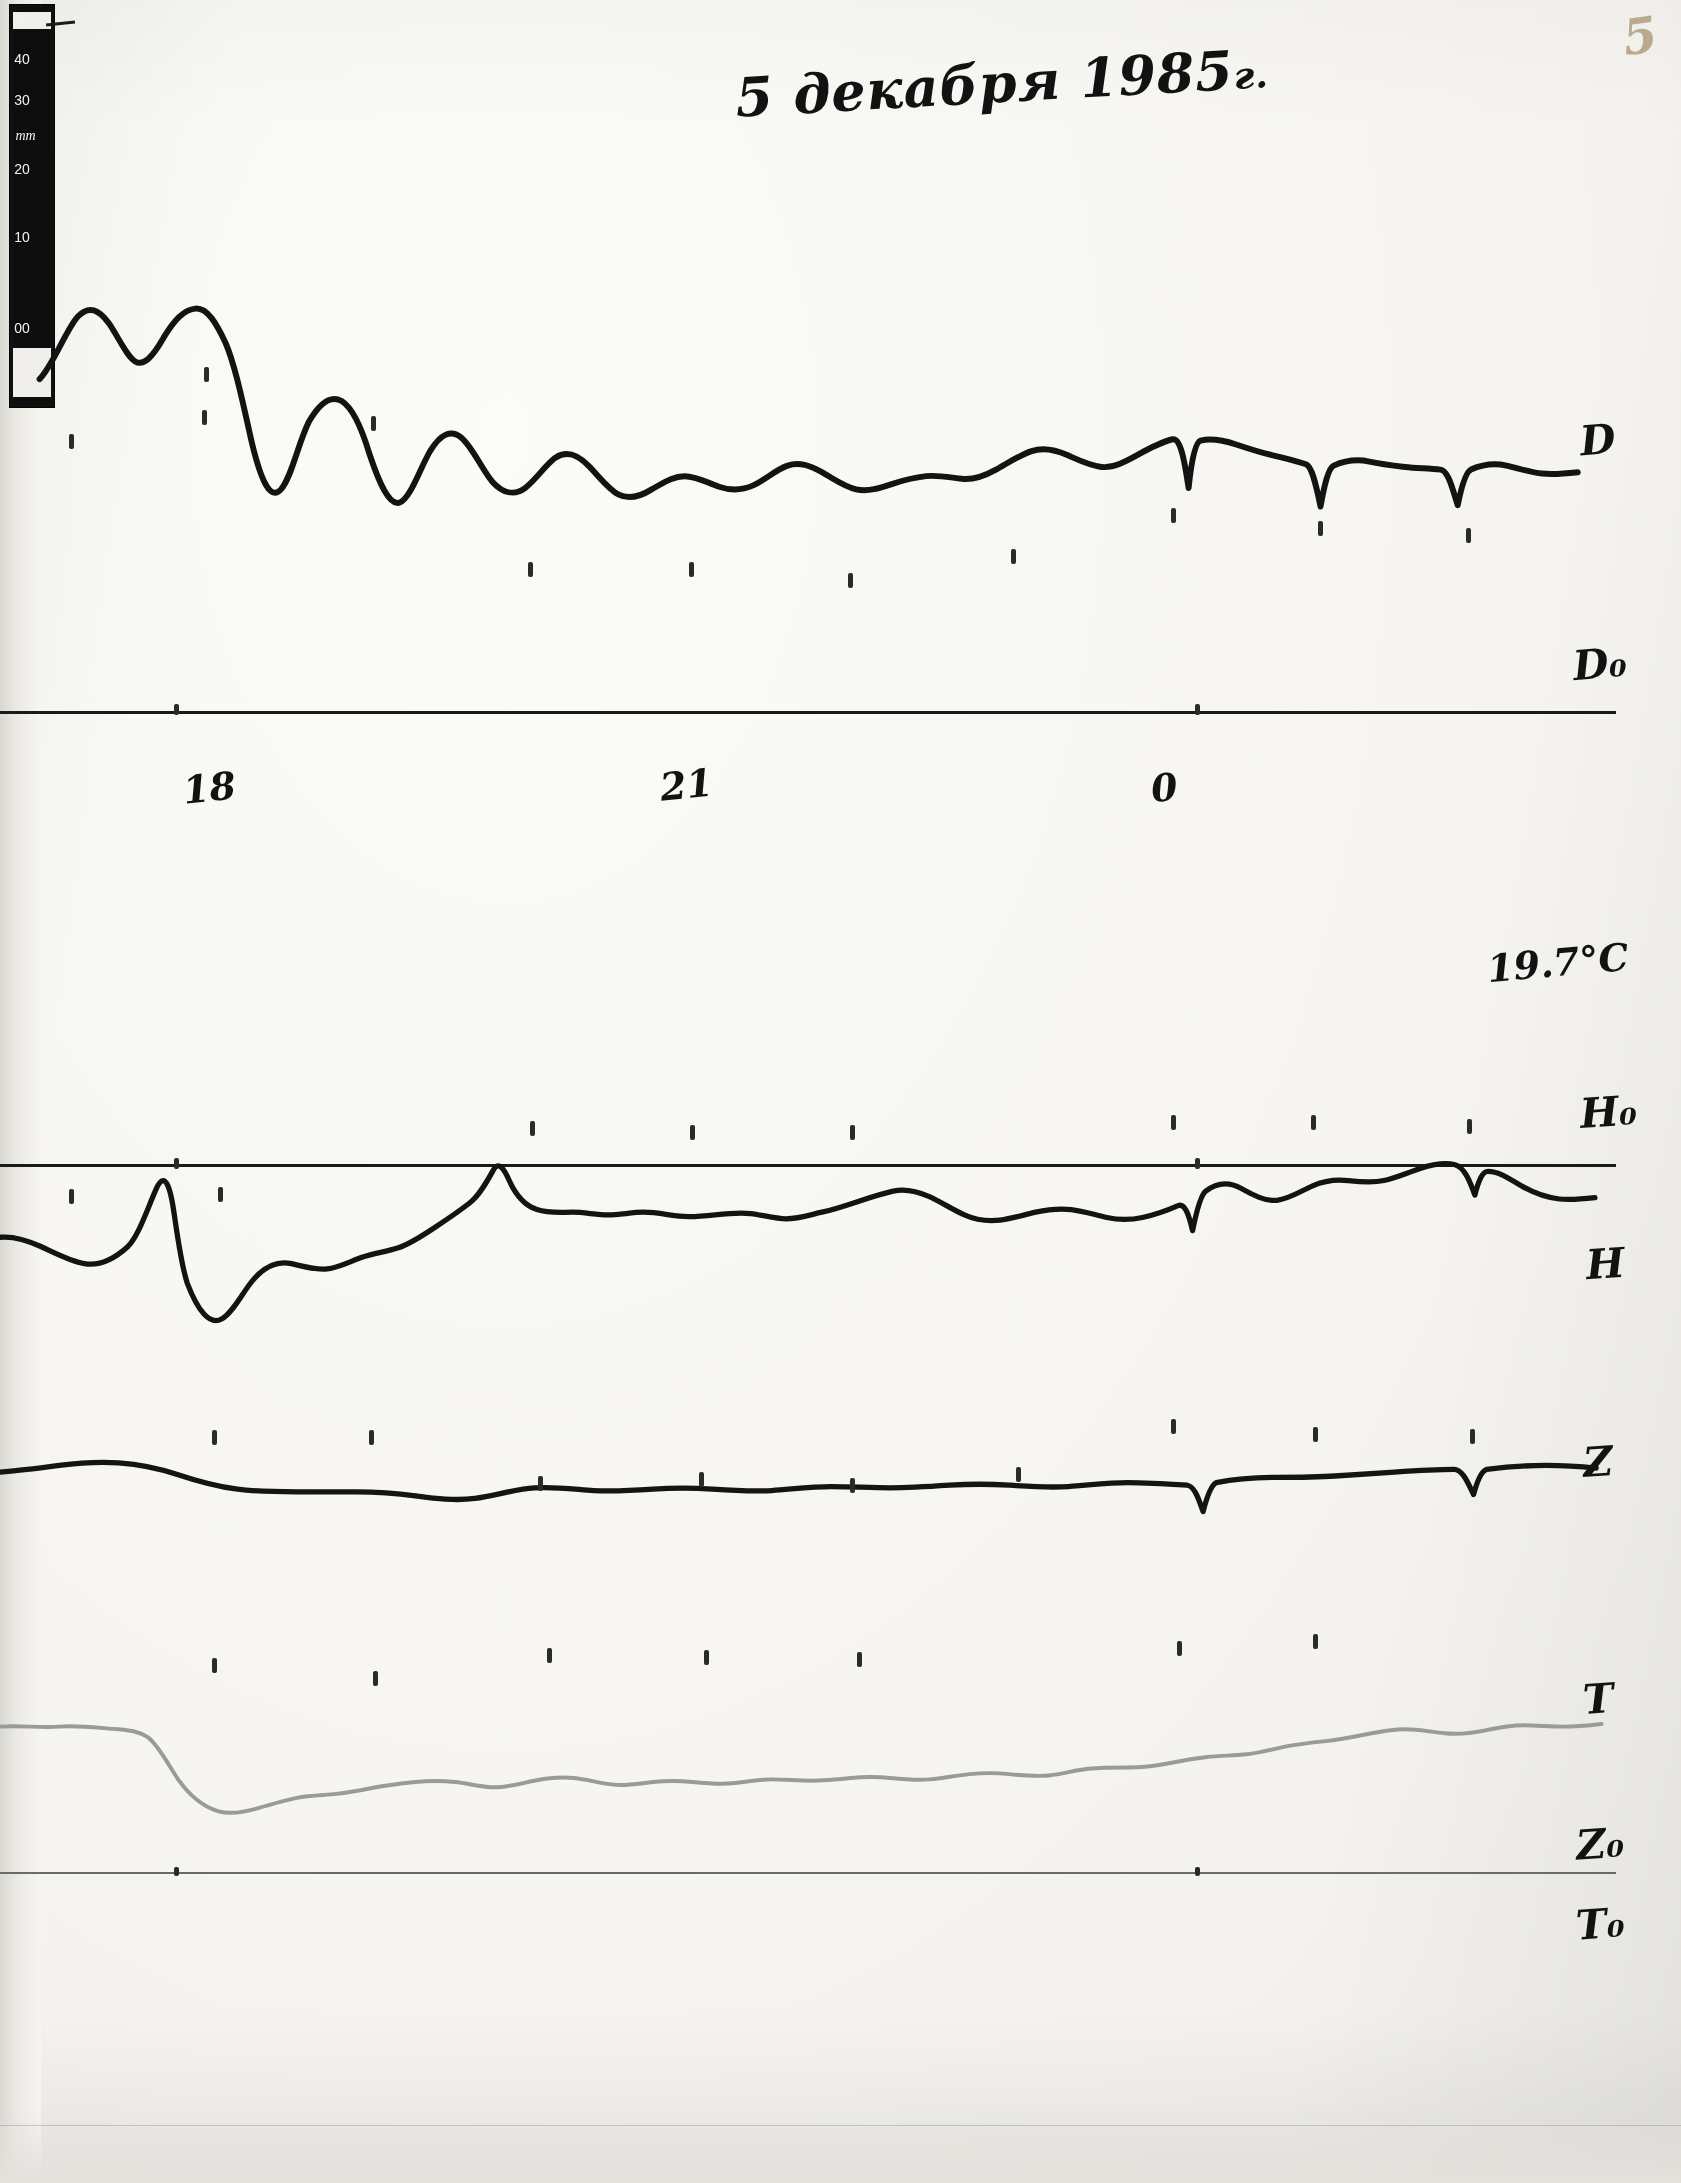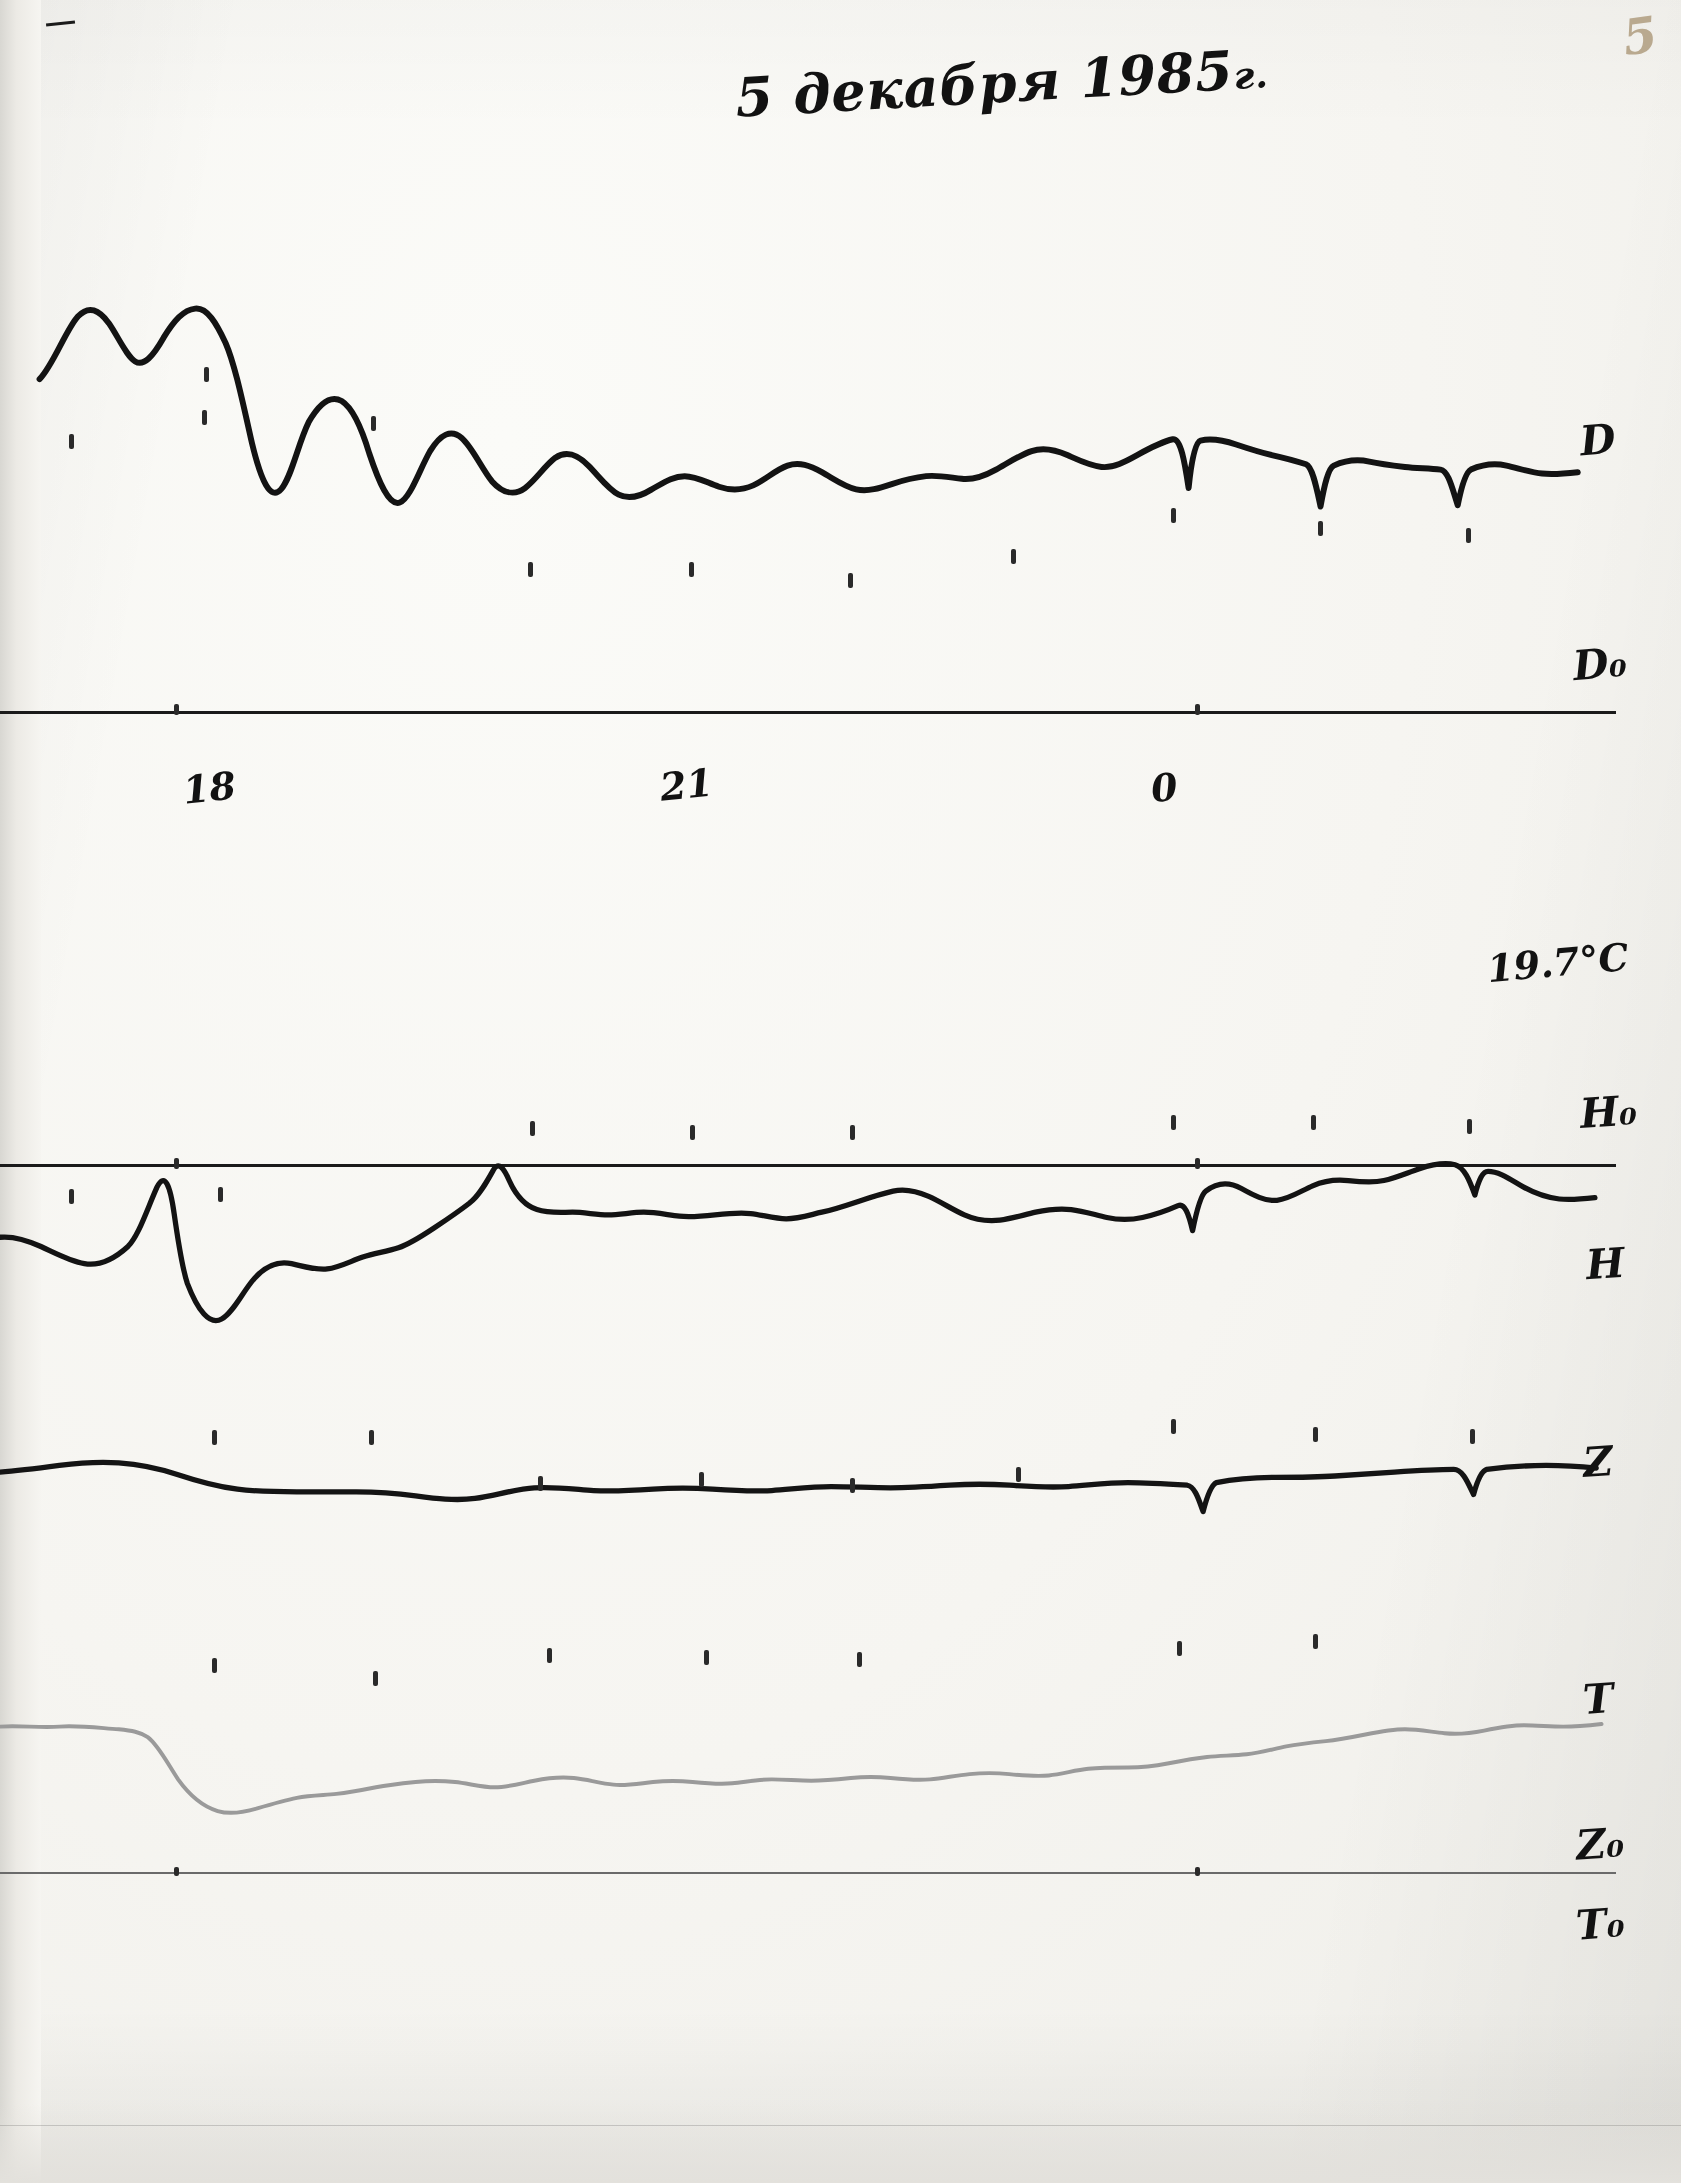--- a/index.html
+++ b/index.html
@@ -107,20 +107,32 @@
   .spk{position:absolute;width:4.6px;height:14.5px;background:#2a2a2a;border-radius:2px;}
 </style>
 </head>
 <body>
 
 <div id="page">
 
   <div class="paper-noise"></div>
   <div class="edge-left"></div>
 
+  <div id="scalebar">
+    <div class="inner"></div>
+    <div class="whitebox" style="top:6.6px;height:17px;"></div>
+    <div class="lbl" style="top:6.6px;">50</div>
+    <div class="lbl" style="top:46px;">40</div>
+    <div class="lbl" style="top:87px;">30</div>
+    <div class="unit" style="top:123px;">mm</div>
+    <div class="lbl" style="top:156px;">20</div>
+    <div class="lbl" style="top:224px;">10</div>
+    <div class="lbl" style="top:315px;">00</div>
+    <div class="whitebox" style="top:343px;height:49px;"></div>
+  </div>
   <div class="scale-arrow"></div>
 
   <div id="title" class="hand">
     <span>5 декабря 1985</span><span class="small">г.</span>
   </div>
   <div id="corner-num" class="hand">5</div>
 
   <div class="baseline" id="base-D0"></div>
   <div class="baseline" id="base-H0"></div>
   <div class="baseline-thin" id="base-T0"></div>

